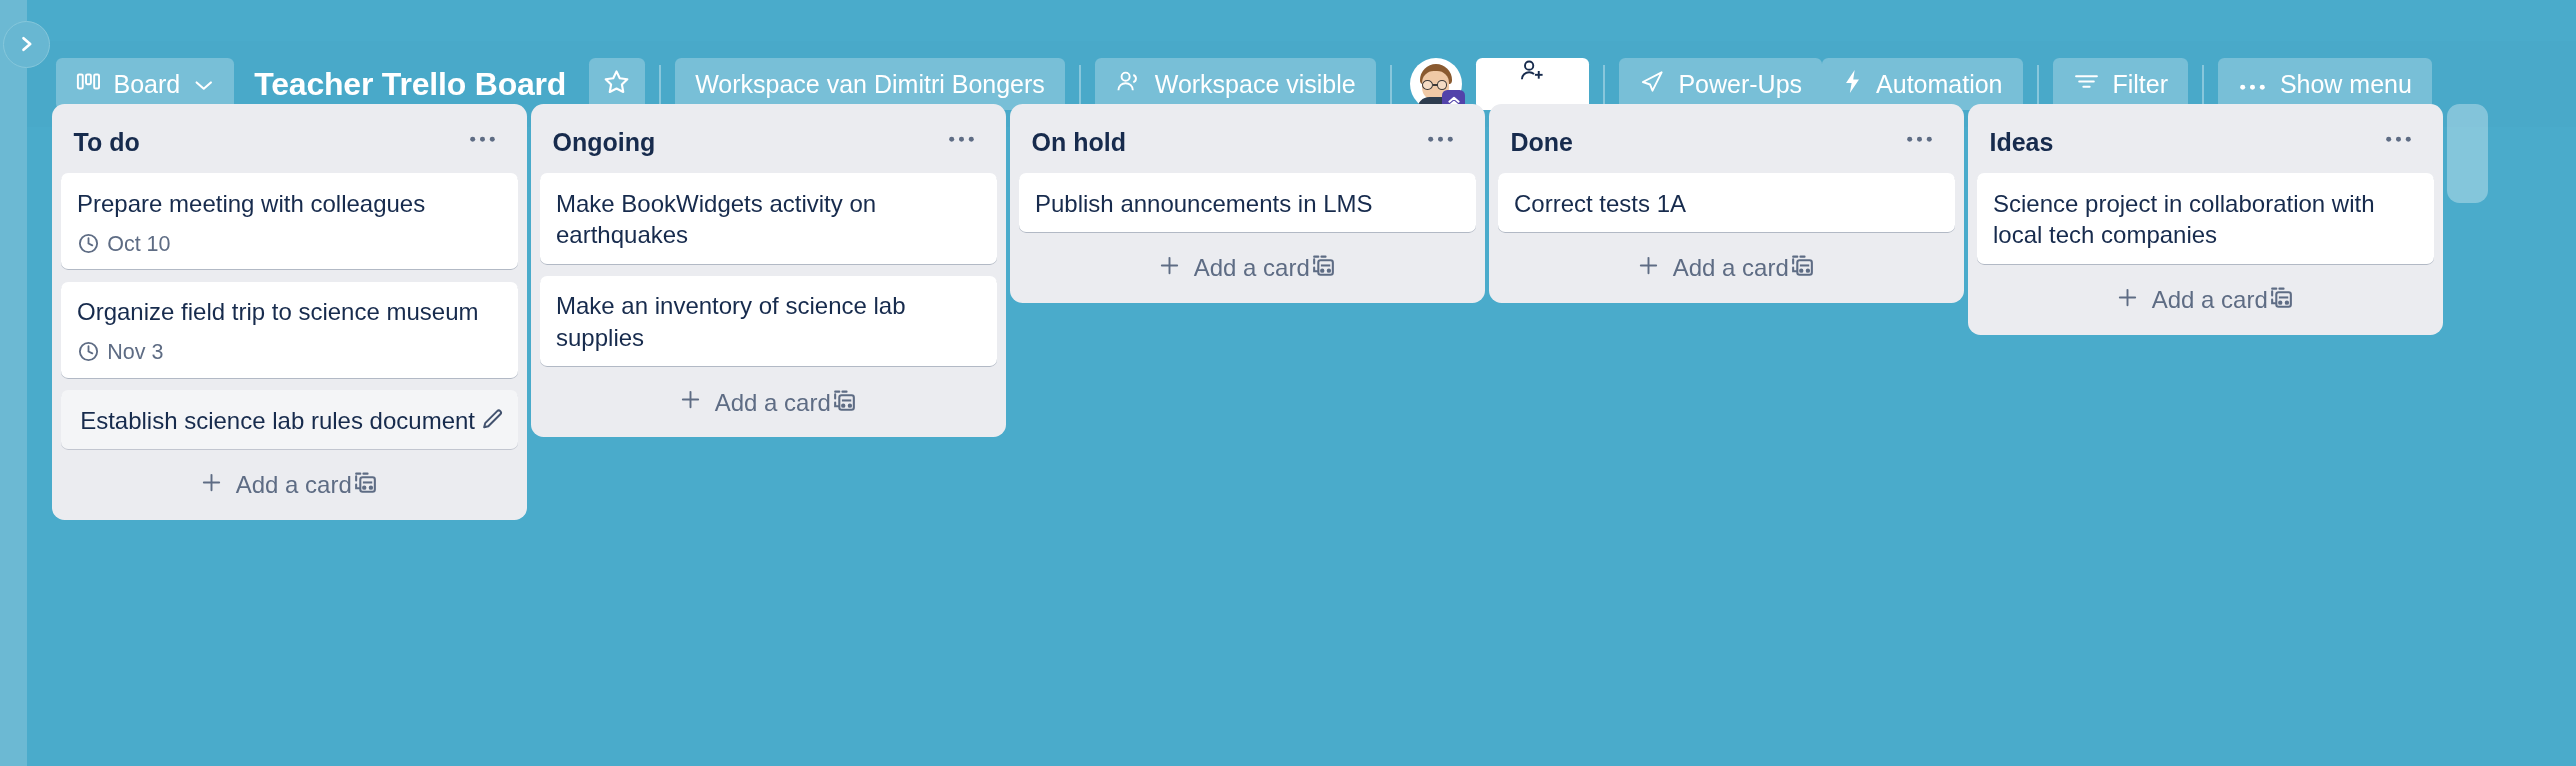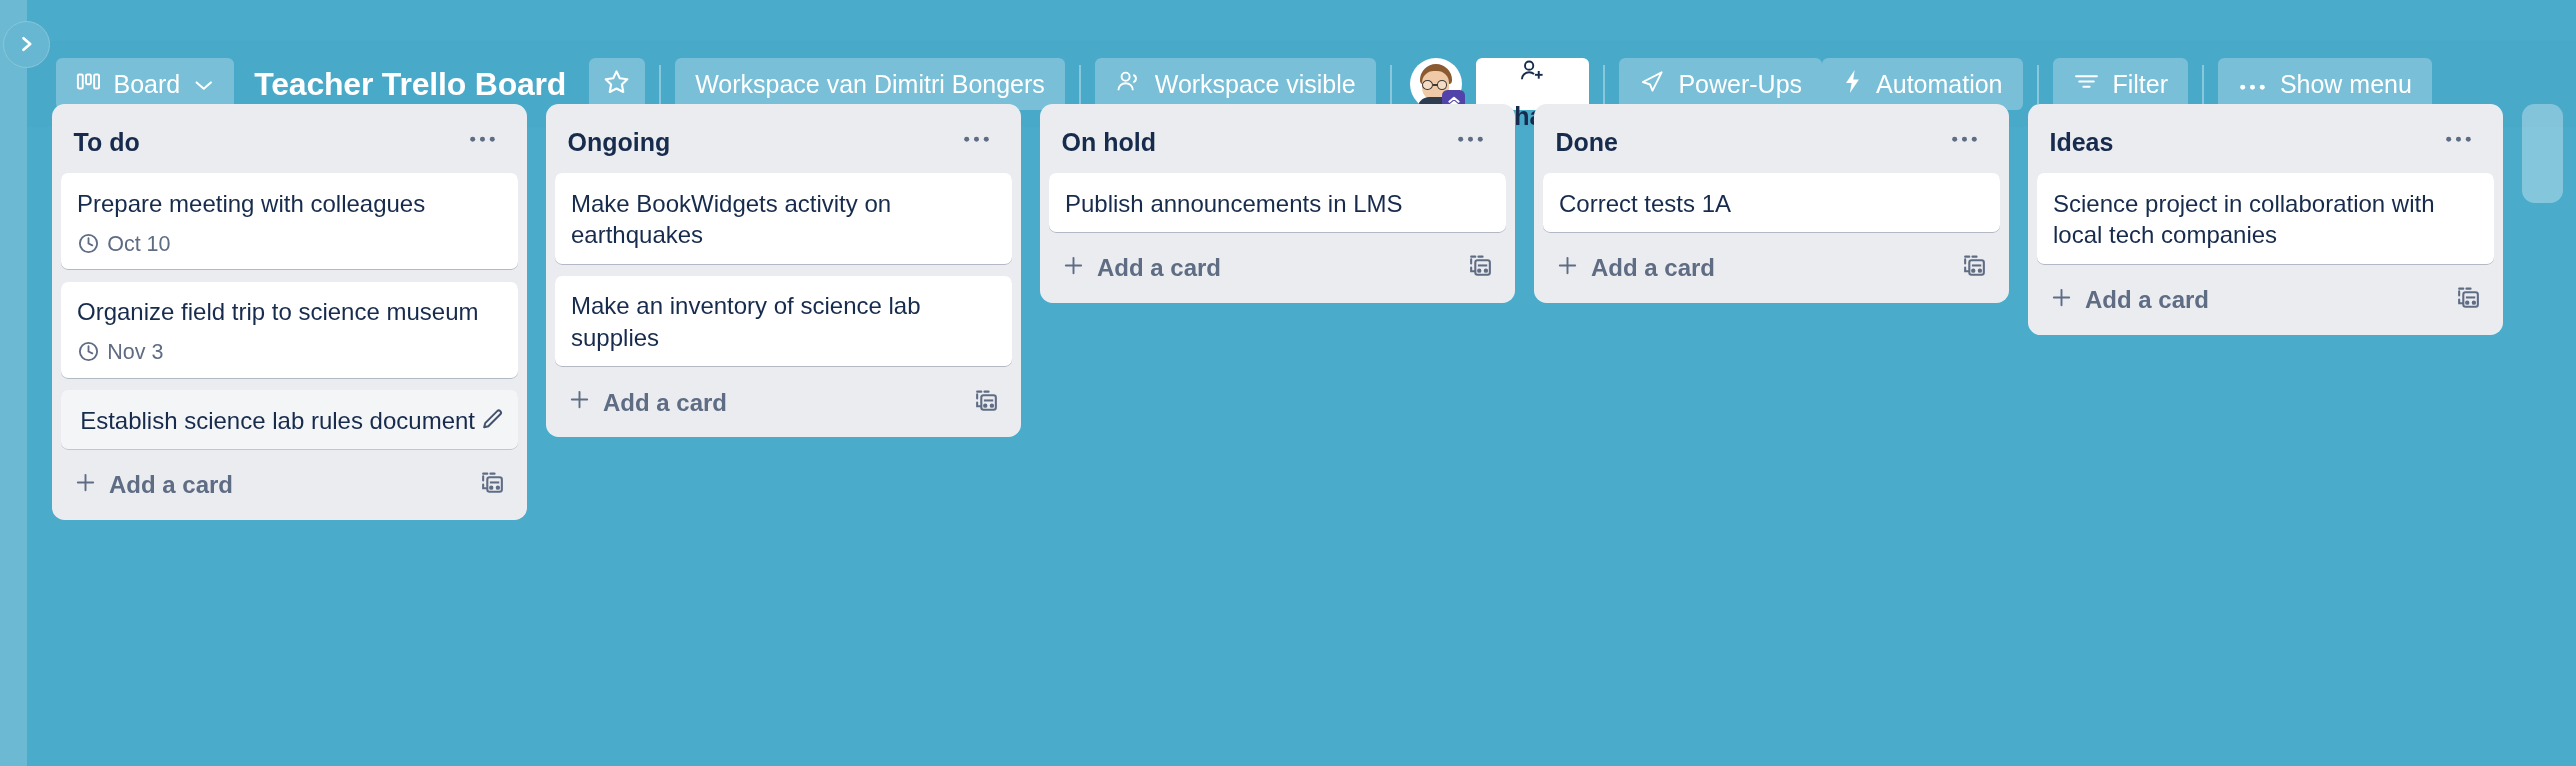--- a/index.html
+++ b/index.html
@@ -144,21 +144,21 @@
     display: flex; align-items: center; justify-content: center;
   }
 
   
   .board {
     position: absolute;
     left: 27px; top: 86px;
     width: 2549px; height: 681px;
     display: flex;
     align-items: flex-start;
-    gap: 19px;
+    gap: 4px;
     padding: 18px 0 0 25px;
   }
 
   .list {
     width: 475px;
     flex: 0 0 auto;
     background: #ebecf0;
     border-radius: 12.5px;
     padding: 9px 9px 7.2px 9px;
     display: flex;
@@ -230,26 +230,25 @@
     align-items: flex-start;
     gap: 7.2px;
     color: #5e6c84;
     font-size: 21.5px;
   }
   .badge svg { display: block; }
 
   .add-card-row {
     display: flex;
     align-items: center;
-    justify-content: space-between;
+    justify-content: center;
     padding: 16px 12.5px 12.5px 12.5px;
     margin-top: 5.4px;
     border-radius: 7.2px;
     cursor: pointer;
-    font-weight: bold;
   }
   .add-card-left {
     display: inline-flex;
     align-items: center;
     gap: 12.5px;
     color: #5e6c84;
     font-size: 24px;
   }
   .template-icon { cursor: pointer; }
 

